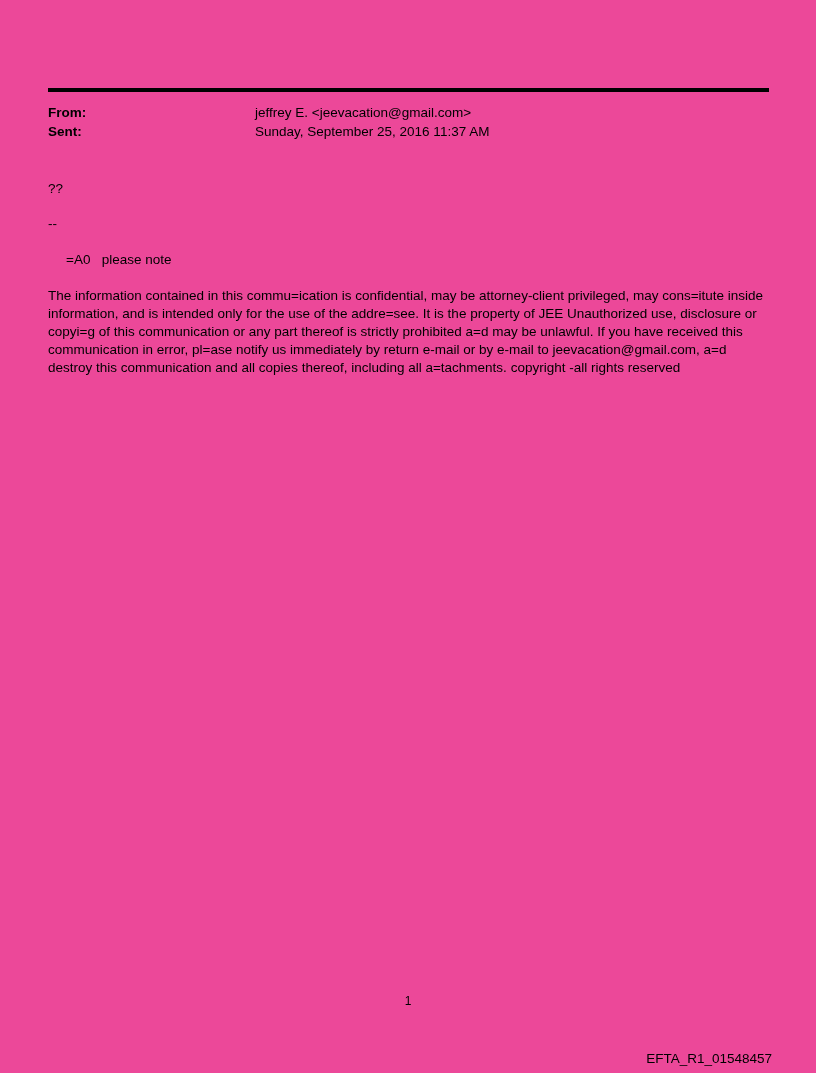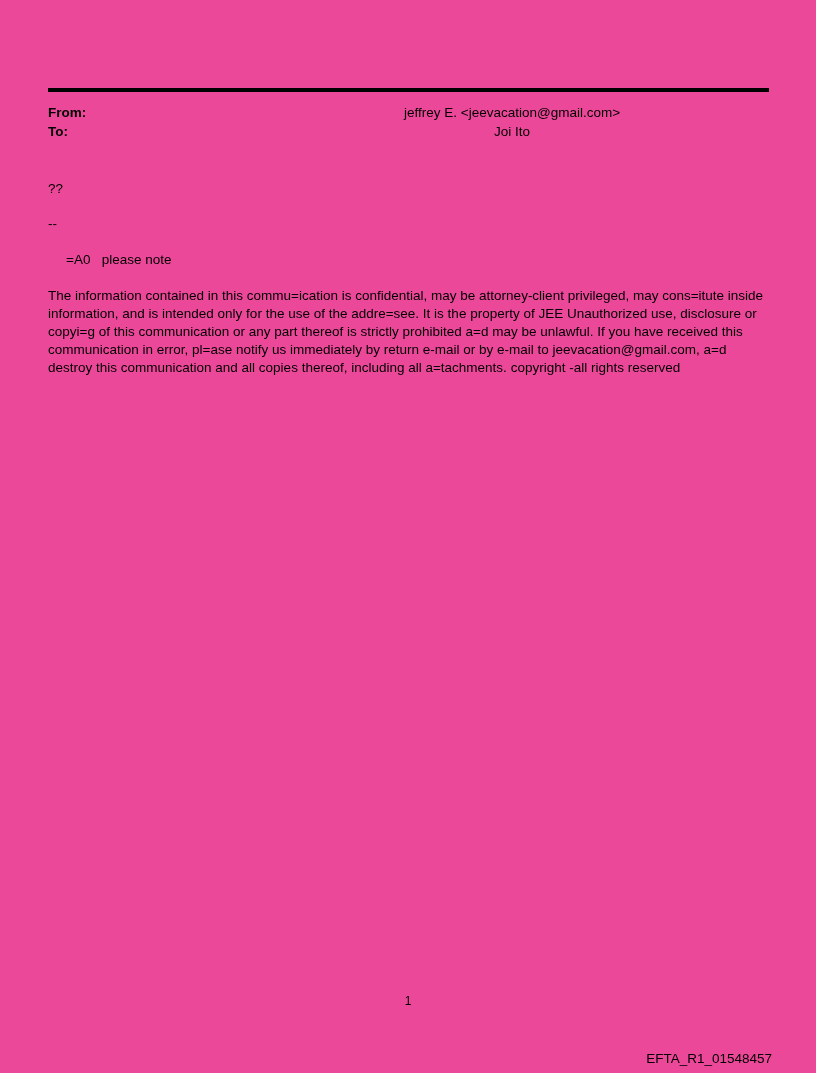--- a/index.html
+++ b/index.html
@@ -39,21 +39,20 @@
     vertical-align: top;
     line-height: 19px;
     font-size: 13.5px;
   }
   td.hdr-label {
     width: 207px;
     font-weight: bold;
   }
   td.hdr-value {
     font-weight: normal;
-    text-align: center;
   }
   .para {
     margin: 0;
     line-height: 18px;
     white-space: pre-wrap;
   }
   .q-marks      { margin-top: 39px; }
   .sig-dashes   { margin-top: 17px; }
   .note-line    { margin-top: 18px; padding-left: 18px; }
   .disclaimer   { margin-top: 18px; }
@@ -85,22 +84,22 @@
 
     <div class="top-rule"></div>
 
     <table class="header-table">
       <tbody>
         <tr>
           <td class="hdr-label">From:</td>
           <td class="hdr-value">jeffrey E. &lt;jeevacation@gmail.com&gt;</td>
         </tr>
         <tr>
-          <td class="hdr-label">To:</td>
-          <td class="hdr-value">Joi Ito</td>
+          <td class="hdr-label">Sent:</td>
+          <td class="hdr-value">Sunday, September 25, 2016 11:37 AM</td>
         </tr>
       </tbody>
     </table>
 
     <p class="para q-marks">??</p>
 
     <p class="para sig-dashes">--</p>
 
     <p class="para note-line">=A0   please note</p>
 

